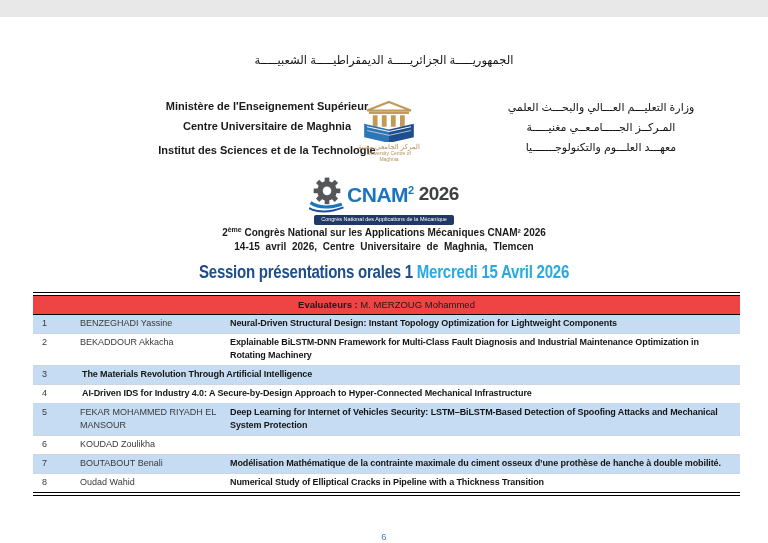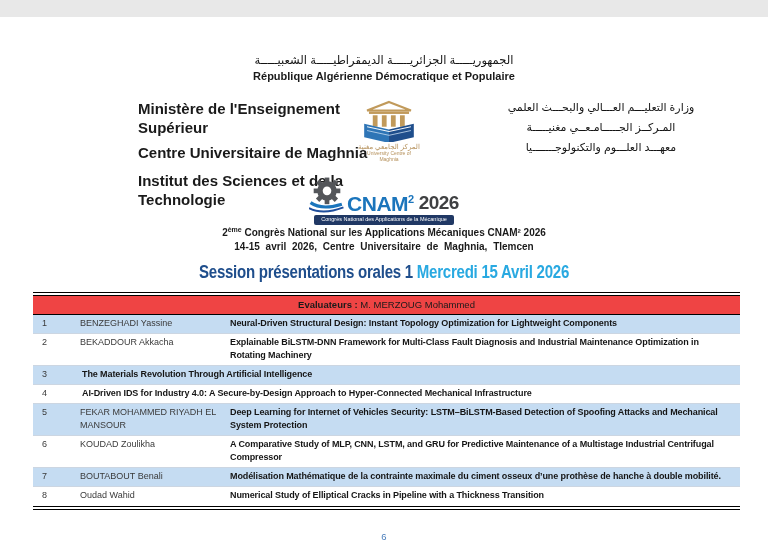--- a/index.html
+++ b/index.html
@@ -7,34 +7,34 @@
     position:relative;width:768px;height:543px;background:#ffffff;
     font-family:"Liberation Sans","DejaVu Sans",sans-serif;color:#1a1a1a;
     overflow:hidden;margin:17px auto;
   }
   .abs{position:absolute;}
   .ctr{left:0;width:768px;text-align:center;}
 
   .arabic-republic{top:36px;font-size:11.5px;color:#141414;}
   .republic-fr{top:53px;font-size:11px;font-weight:bold;}
 
-  .ministry{left:138px;top:83px;width:258px;font-weight:bold;font-size:15px;line-height:1.25;}
+  .ministry{left:138px;top:83px;width:258px;text-align:center;font-weight:bold;font-size:11px;line-height:1.25;}
   .ministry .gap1{margin-top:6px;}
   .ministry .gap2{margin-top:10px;}
 
   .uni-logo{left:357px;top:83px;width:64px;text-align:center;}
   .uni-logo svg{display:block;margin:0 auto;}
   .uni-ar{font-size:7px;color:#b5905a;line-height:1;margin-top:1px;}
   .uni-en{font-size:5px;color:#b5905a;line-height:1.2;}
 
   .arabic-ministry{left:452px;top:84px;width:298px;text-align:center;direction:rtl;font-size:11px;color:#141414;}
   .arabic-ministry div{margin-bottom:7px;}
 
   .cnam-logo{top:157px;left:0;width:768px;display:flex;flex-direction:column;align-items:center;}
-  .cnam-top{display:flex;align-items:flex-end;gap:2px;}
+  .cnam-top{display:flex;align-items:center;gap:2px;}
   .cnam-word{font-size:21px;font-weight:bold;color:#1b75bc;letter-spacing:-0.5px;line-height:1;}
   .cnam-word sup{font-size:11px;}
   .cnam-year{font-size:19px;font-weight:bold;color:#3f4042;margin-left:3px;letter-spacing:-0.5px;}
   .cnam-banner{margin-top:1px;background:#203864;color:#ffffff;font-size:5.5px;line-height:1.4;padding:1px 7px;border-radius:2px;white-space:nowrap;}
 
   .congress1{top:209px;font-size:10px;font-weight:bold;}
   .congress1 sup{font-size:7px;}
   .congress2{top:224px;font-size:10px;font-weight:bold;word-spacing:3px;}
 
   .session-title{top:245px;font-size:17.5px;font-weight:800;letter-spacing:-0.3px;transform:scaleX(0.86);transform-origin:50% 50%;}
@@ -52,21 +52,20 @@
   .c-title{flex:1;padding:2px 8px 3px 2px;font-weight:bold;color:#151515;letter-spacing:-0.1px;}
 
   .page-num{top:514px;font-size:9.5px;color:#4a7ebb;}
 </style>
 </head>
 <body>
 
 <div class="page">
 
   <div class="abs ctr arabic-republic">الجمهوريـــــة الجزائريـــــة الديمقراطيـــــة الشعبيـــــة</div>
-  <div class="abs ctr republic-fr">République Algérienne Démocratique et Populaire</div>
 
   <div class="abs ministry">
     <div>Ministère de l'Enseignement Supérieur</div>
     <div class="gap1">Centre Universitaire de Maghnia</div>
     <div class="gap2">Institut des Sciences et de la Technologie</div>
   </div>
 
   <div class="abs uni-logo">
     <svg width="58" height="42" viewBox="0 0 60 44">
       <polygon points="30,2 53,11 7,11" fill="none" stroke="#c19a5b" stroke-width="2.2"></polygon>
@@ -150,21 +149,20 @@
 
   <div class="t-row hl">
     <div class="c-num">5</div>
     <div class="c-name">FEKAR MOHAMMED RIYADH EL MANSOUR</div>
     <div class="c-title">Deep Learning for Internet of Vehicles Security: LSTM–BiLSTM-Based Detection of Spoofing Attacks and Mechanical System Protection</div>
   </div>
 
   <div class="t-row">
     <div class="c-num">6</div>
     <div class="c-name">KOUDAD Zoulikha</div>
-    <div class="c-title">A Comparative Study of MLP, CNN, LSTM, and GRU for Predictive Maintenance of a Multistage Industrial Centrifugal Compressor</div>
   </div>
 
   <div class="t-row hl">
     <div class="c-num">7</div>
     <div class="c-name">BOUTABOUT Benali</div>
     <div class="c-title">Modélisation Mathématique de la contrainte maximale du ciment osseux d’une prothèse de hanche à double mobilité.</div>
   </div>
 
   <div class="t-row">
     <div class="c-num">8</div>

